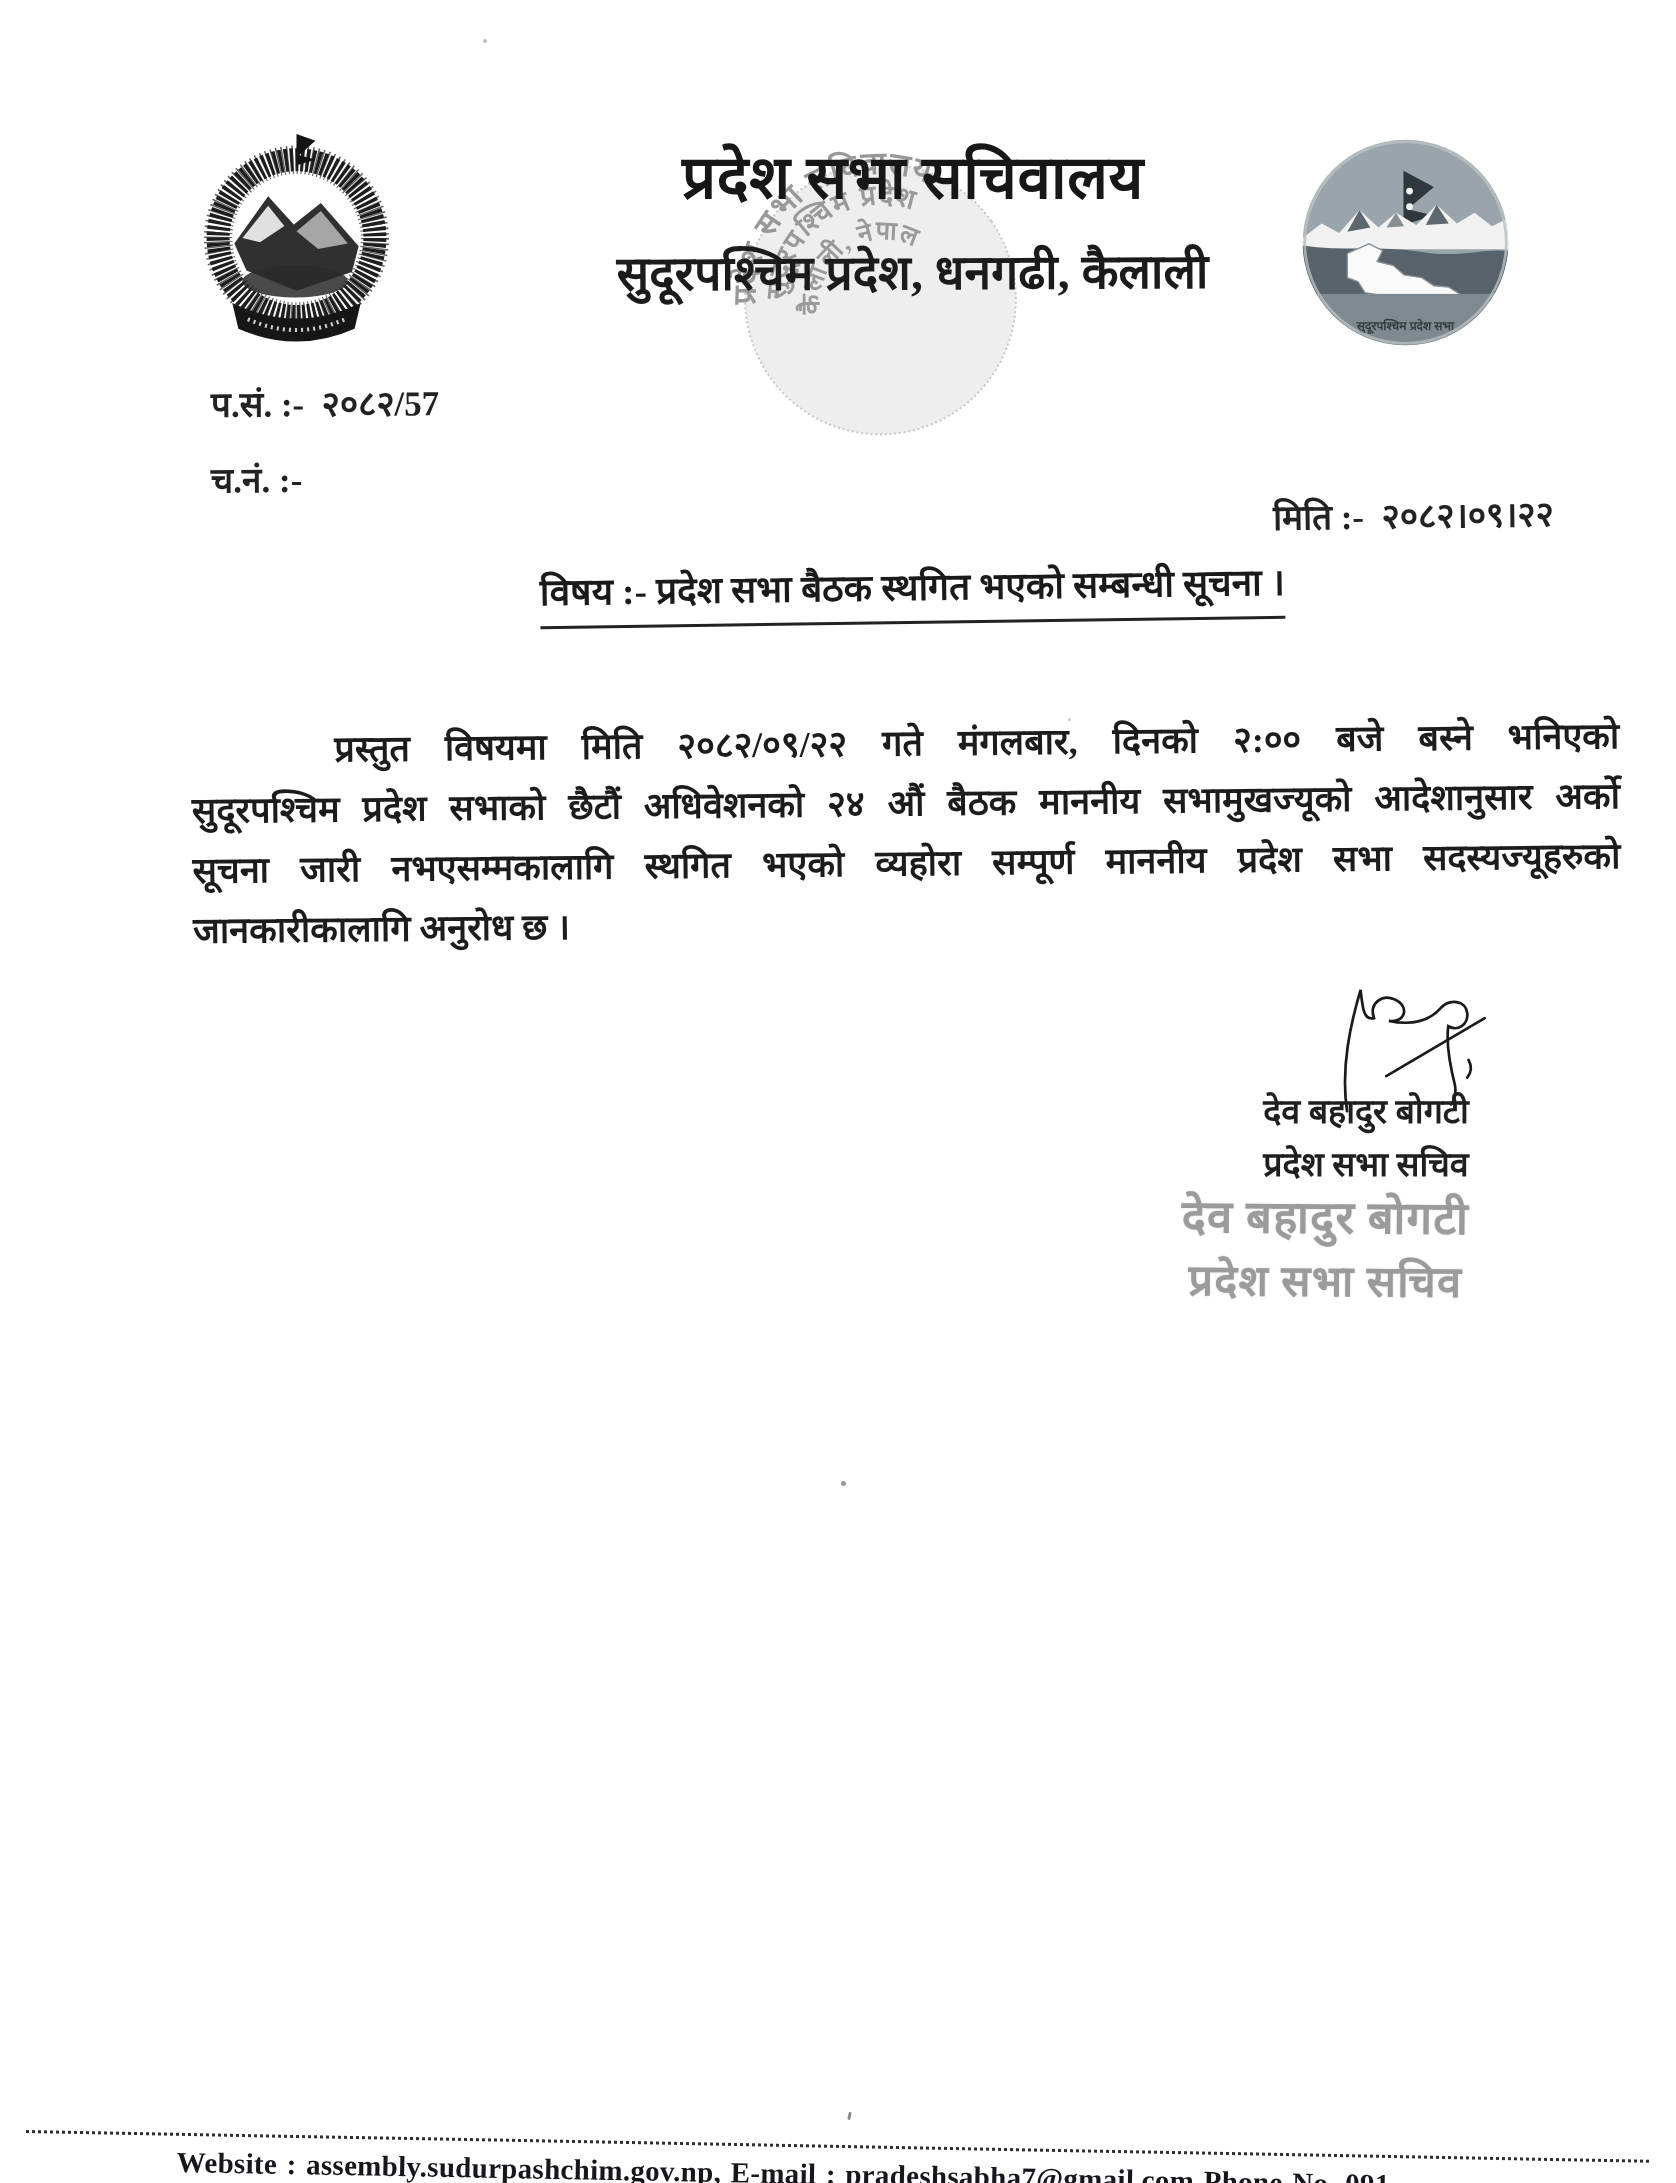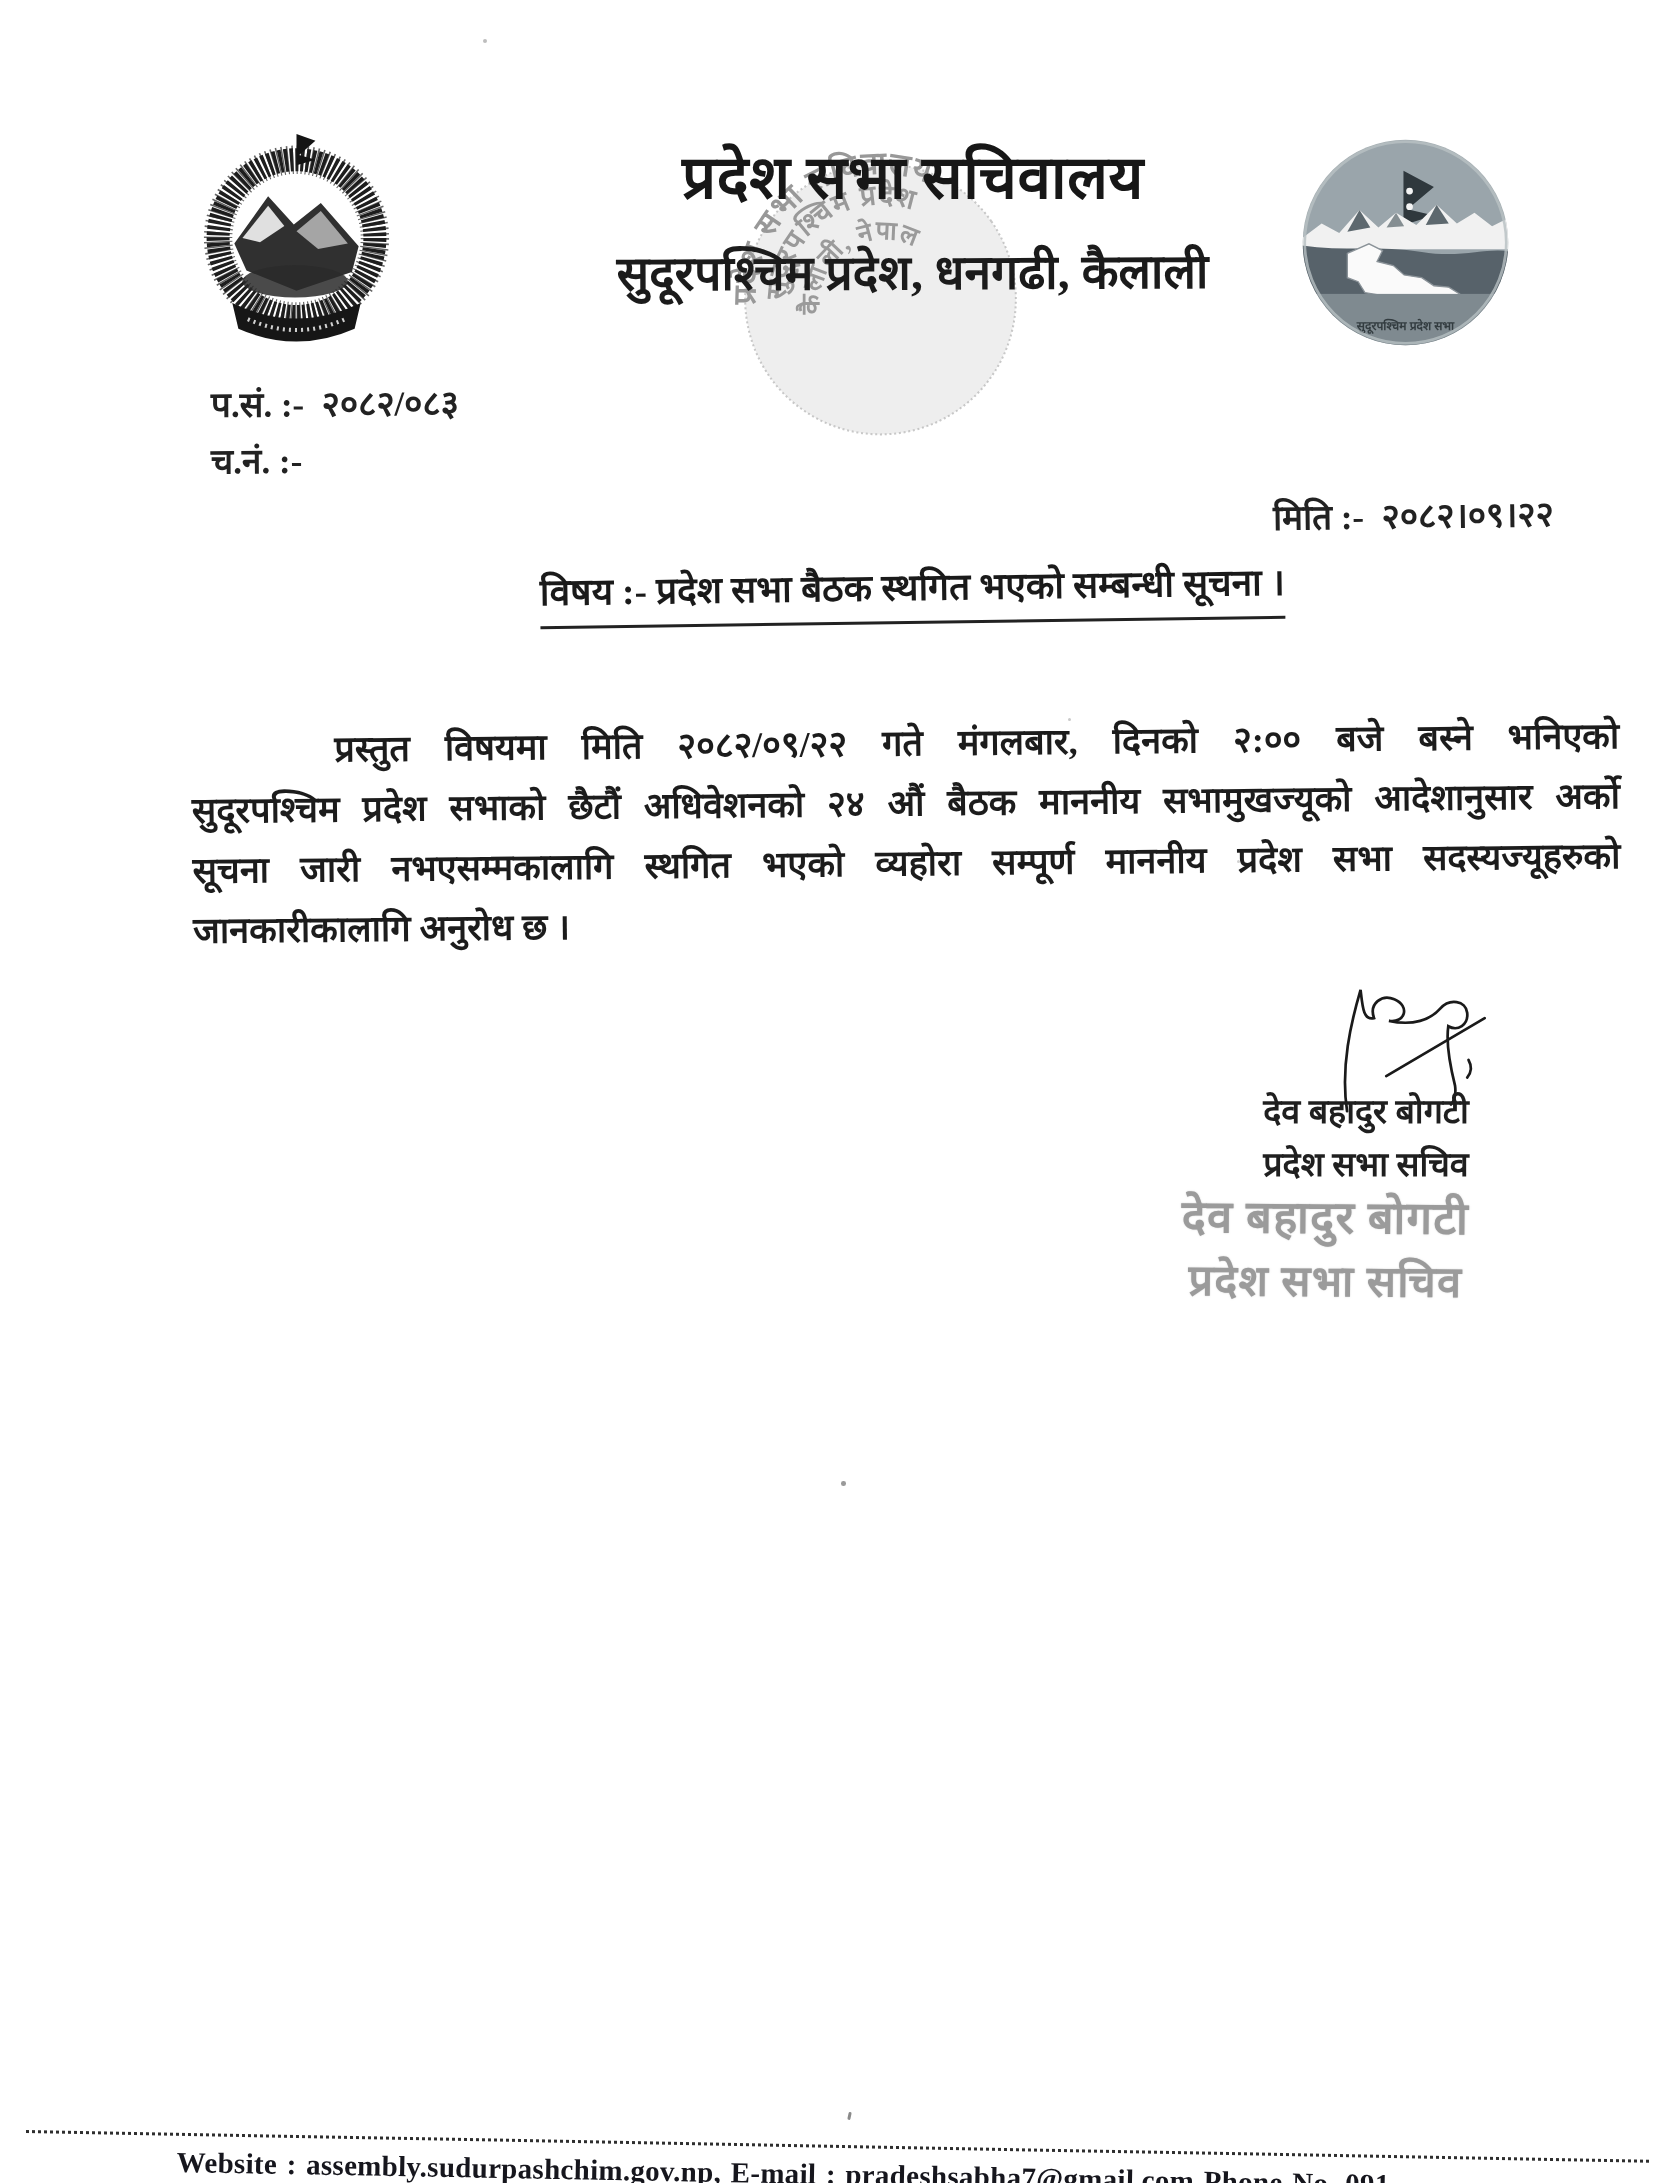--- a/index.html
+++ b/index.html
@@ -24,21 +24,21 @@
     text-align:center;font-size:48px;font-weight:700;
     white-space:nowrap;color:#1b1b1b;
     transform:rotate(-0.25deg);
   }
   .emblem-left{left:195px;top:130px;width:203px;height:223px;}
   .seal-right{left:1300px;top:137px;width:211px;height:211px;}
   .header-stamp{left:691px;top:96px;width:379px;height:379px;opacity:0.9;pointer-events:none;}
   
   .meta-line{font-size:35px;font-weight:700;white-space:nowrap;color:#222;}
   .ref-line{left:211px;top:379px;transform:rotate(-0.4deg);}
-  .serial-line{left:211px;top:436px;transform:rotate(-0.4deg);}
+  .serial-line{left:211px;top:455px;transform:rotate(-0.4deg);}
   .date-line{left:1273px;top:491px;transform:rotate(-0.8deg);}
   .meta-line .val{margin-left:17.6px;font-weight:600;}
   
   .subject-wrap{left:527px;top:560px;width:771px;text-align:center;transform:rotate(-0.8deg);}
   .subject{
     display:inline-block;font-size:37px;font-weight:700;white-space:nowrap;
     border-bottom:3.4px solid #222;padding-bottom:9.5px;color:#1a1a1a;
   }
   
   .body-block{left:191px;top:721px;width:1428px;transform:rotate(-0.6deg);transform-origin:left top;}
@@ -143,21 +143,21 @@
       <path d="M142 112 L154 132 L128 134 Z" fill="#6a757b" opacity="0.8"></path>
       <path d="M0 160 C 60 170, 120 160, 180 170 S 280 162, 312 170 L312 232 L0 232 Z" fill="#57626a"></path>
       <path d="M70 172 l32 -14 20 10 -8 16 24 6 16 14 26 4 18 12 22 2 16 10 -12 16 -26 -2 -20 6 -20 -8 -24 2 -16 -12 -22 -4 -10 -16 -16 -6 Z" fill="#fafafa" stroke="#8a9298" stroke-width="2"></path>
       <rect y="232" width="312" height="80" fill="#7f8a90"></rect>
       <text x="156" y="286" font-size="18" font-weight="700" fill="#333c40" text-anchor="middle">सुदूरपश्चिम प्रदेश सभा</text>
       <circle cx="156" cy="156" r="149" fill="none" stroke="#b7bfc2" stroke-width="4" opacity="0.8"></circle>
     </g>
   </svg>
 
   <div class="abs meta-line ref-line">
-    <span>प.सं. :-</span><span class="val">२०८२/०८३</span>
+    <span>प.सं. :-</span><span class="val">२०८२/57</span>
   </div>
   <div class="abs meta-line serial-line">
     <span>च.नं. :-</span><span class="val"></span>
   </div>
   <div class="abs meta-line date-line">
     <span>मिति :-</span><span class="val">२०८२।०९।२२</span>
   </div>
 
   <div class="abs subject-wrap">
     <span class="subject">विषय :- प्रदेश सभा बैठक स्थगित भएको सम्बन्धी सूचना ।</span>

